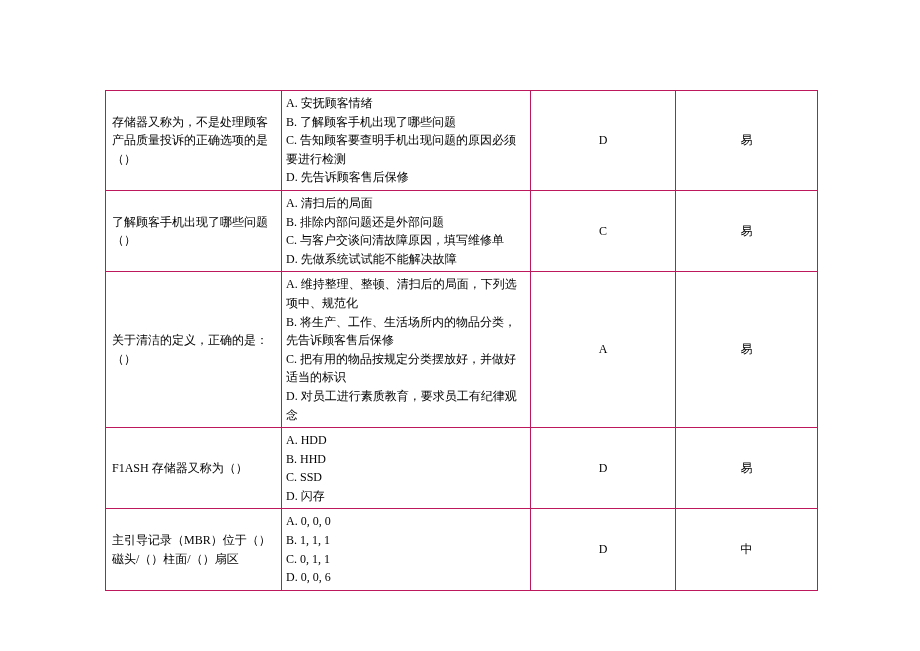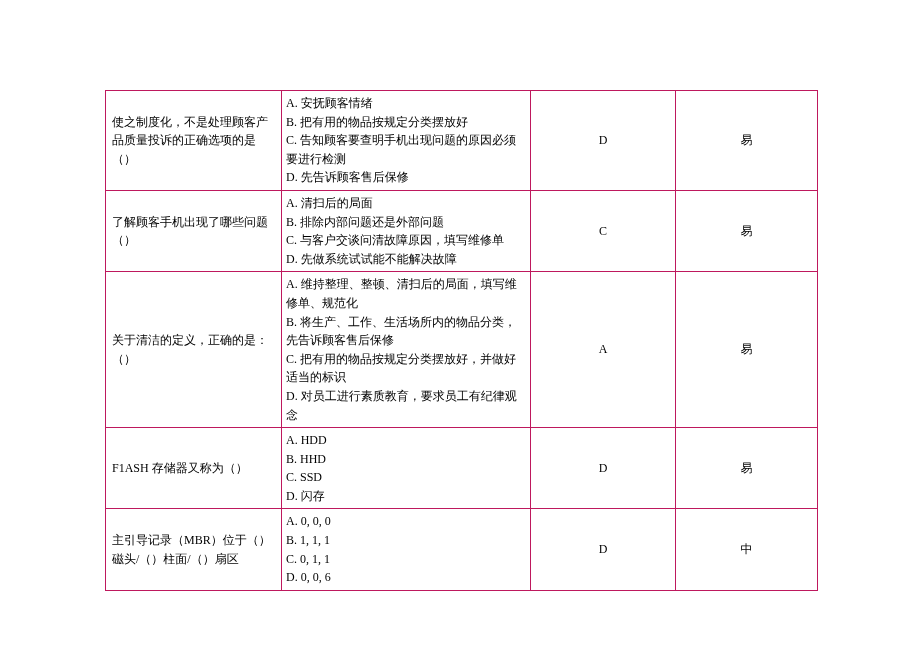--- a/index.html
+++ b/index.html
@@ -39,24 +39,24 @@
 <table>
   <colgroup>
     <col class="c1">
       <col class="c2">
       <col class="c3">
       <col class="c4">
   </colgroup>
   <tbody>
 
     <tr>
-      <td class="q">使之制度化，不是处理顾客产品质量投诉的正确选项的是（）</td>
+      <td class="q">存储器又称为，不是处理顾客产品质量投诉的正确选项的是（）</td>
       <td class="opts">
         <span class="ln">A. 安抚顾客情绪</span>
-        <span class="ln">B. 把有用的物品按规定分类摆放好</span>
+        <span class="ln">B. 了解顾客手机出现了哪些问题</span>
         <span class="ln">C. 告知顾客要查明手机出现问题的原因必须要进行检测</span>
         <span class="ln">D. 先告诉顾客售后保修</span>
       </td>
       <td class="center">D</td>
       <td class="center">易</td>
     </tr>
 
     <tr>
       <td class="q">了解顾客手机出现了哪些问题（）</td>
       <td class="opts">
@@ -65,21 +65,21 @@
         <span class="ln">C. 与客户交谈问清故障原因，填写维修单</span>
         <span class="ln">D. 先做系统试试能不能解决故障</span>
       </td>
       <td class="center">C</td>
       <td class="center">易</td>
     </tr>
 
     <tr>
       <td class="q">关于清洁的定义，正确的是：（）</td>
       <td class="opts">
-        <span class="ln">A. 维持整理、整顿、清扫后的局面，填写维修单、规范化</span>
+        <span class="ln">A. 维持整理、整顿、清扫后的局面，下列选项中、规范化</span>
         <span class="ln">B. 将生产、工作、生活场所内的物品分类，先告诉顾客售后保修</span>
         <span class="ln">C. 把有用的物品按规定分类摆放好，并做好适当的标识</span>
         <span class="ln">D. 对员工进行素质教育，要求员工有纪律观念</span>
       </td>
       <td class="center">A</td>
       <td class="center">易</td>
     </tr>
 
     <tr>
       <td class="q">F1ASH 存储器又称为（）</td>

